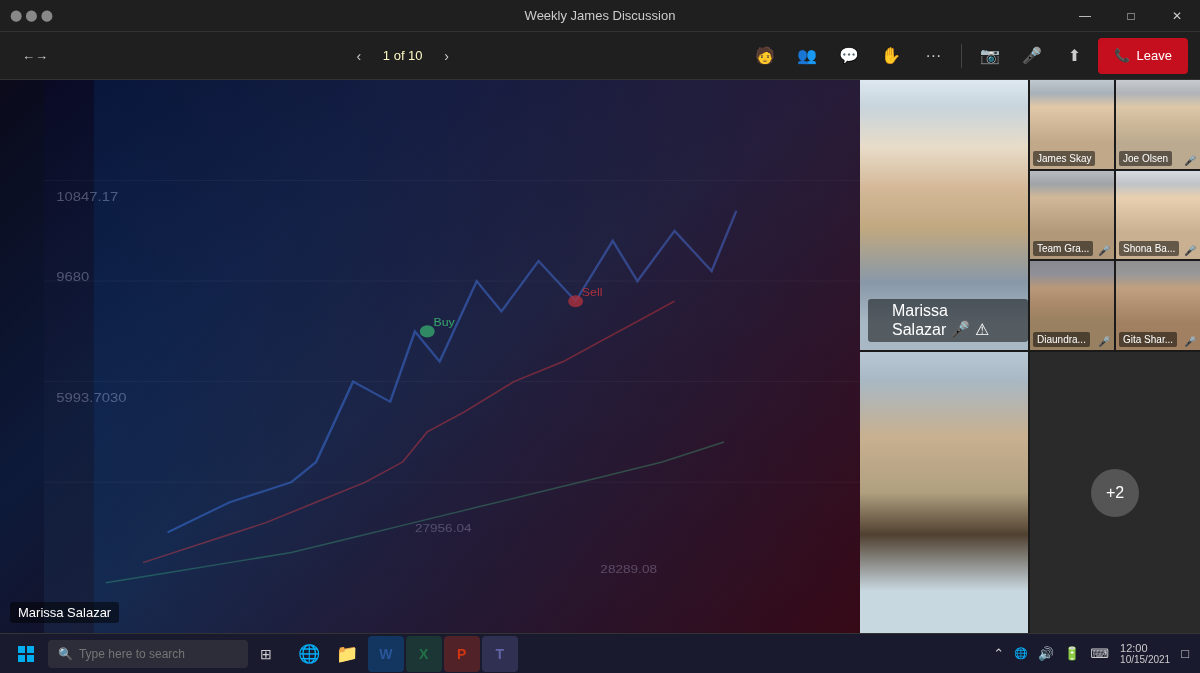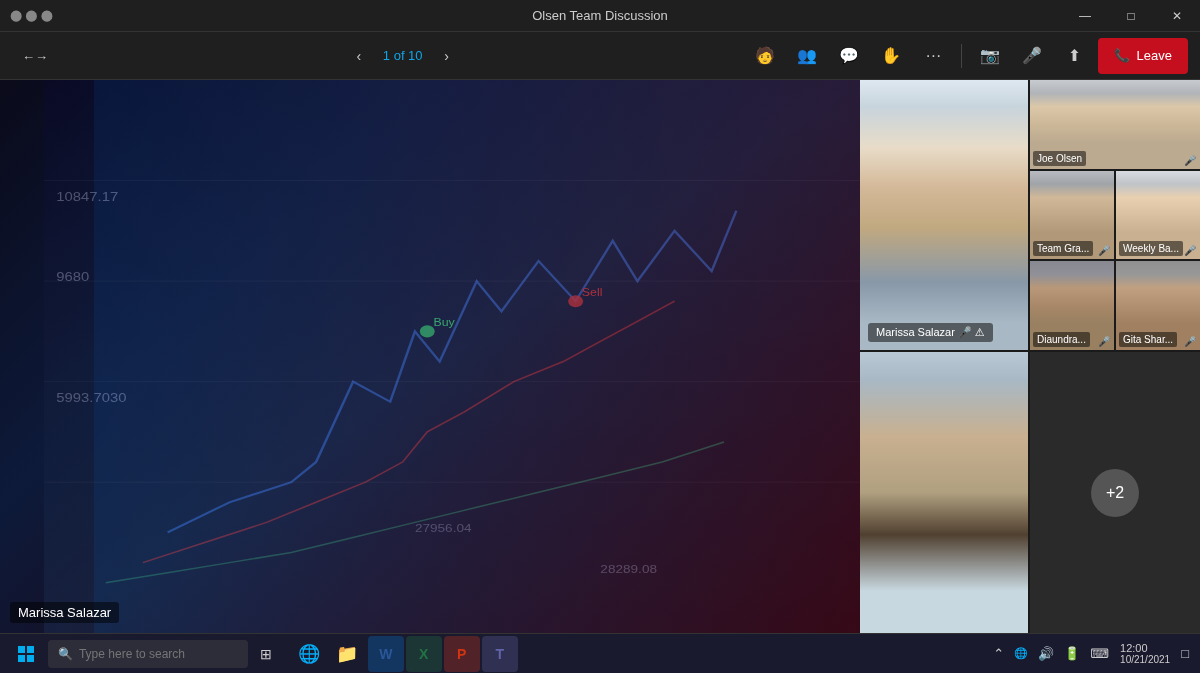--- a/index.html
+++ b/index.html
@@ -87,21 +87,21 @@
       border: none;
       color: #ccc;
       cursor: pointer;
       display: flex;
       align-items: center;
       justify-content: center;
       border-radius: 4px;
       font-size: 14px;
     }
     .page-indicator {
-      color: #0ea5e9;
+      color: #fef9c3;
       font-size: 13px;
       padding: 0 4px;
     }
     .toolbar-right {
       display: flex;
       align-items: center;
       gap: 6px;
       margin-left: auto;
     }
     .toolbar-icon-btn {
@@ -377,23 +377,23 @@
       position: absolute;
       top: 0; left: 0; right: 0; bottom: 0;
       background: linear-gradient(180deg, #d0e8f0 0%, #b8d0e8 20%, #e8d0b0 35%, #d8c0a0 55%, #c0b898 75%, #c8d8e0 90%);
     }
 
     .main-speaker-label {
       position: absolute;
       bottom: 8px;
       left: 8px;
       color: white;
-      font-size: 11px;
+      font-size: 16px;
       background: rgba(0,0,0,0.5);
-      padding: 3px 8px;
+      padding: 3px 24px;
       border-radius: 3px;
       margin-top: 44px;
     }
 
     .participant-row {
       display: flex;
       gap: 2px;
     }
     .p-cell {
       flex: 1;
@@ -417,21 +417,21 @@
       right: 3px;
       color: white;
       font-size: 10px;
     }
   </style>
 </head>
 <body>
 
 <div id="title-bar">
   <span class="app-label" style="font-size:11px;color:#888;">⬤ ⬤ ⬤</span>
-  <span class="title-text">Olsen Team Discussion</span>
+  <span class="title-text">Weekly James Discussion</span>
   <div class="window-controls">
     <span>—</span>
     <span>□</span>
     <span class="close-btn">✕</span>
   </div>
 </div>
 
 <div id="toolbar">
   <button class="toolbar-btn">
     <span>←→</span>
@@ -529,36 +529,40 @@
         <div style="position:absolute;top:0;left:0;right:0;bottom:0;background:linear-gradient(180deg, #dde8f0 0%, #c8d4dc 10%, #e8dcc8 25%, #d4b898 40%, #c0a880 55%, #8898a8 75%, #a8b8c4 90%);"></div>
         <div class="main-speaker-label">
           <span>Marissa Salazar</span>
           <span> 🎤 ⚠</span>
         </div>
       </div>
 
       <div id="side-participants">
 
         <div class="participant-row" style="flex:1;display:flex;gap:2px;">
+          <div class="p-cell" style="background:linear-gradient(180deg,#cccccc 0%,#bbbbbb 20%,#ddc0a0 35%,#c8a888 55%);">
+            <div style="position:absolute;top:0;left:0;right:0;bottom:0;background:linear-gradient(180deg,#c0c8d0 0%,#a8b0b8 15%,#e0c8a8 30%,#d0b898 50%,#c0a888 70%);"></div>
+            <span class="p-cell-name">James Skay</span>
+          </div>
           <div class="p-cell" style="background:#a16207;">
             <div style="position:absolute;top:0;left:0;right:0;bottom:0;background:linear-gradient(180deg,#c8ccd0 0%,#b0b4b8 15%,#dcc8a8 30%,#ccb898 50%,#bcaa90 70%);"></div>
             <span class="p-cell-name">Joe Olsen</span>
             <span class="p-cell-mute">🎤</span>
           </div>
         </div>
 
         <div class="participant-row" style="flex:1;display:flex;gap:2px;">
           <div class="p-cell">
             <div style="position:absolute;top:0;left:0;right:0;bottom:0;background:linear-gradient(180deg,#b8bcc0 0%,#a0a4a8 15%,#d0b898 30%,#c0a888 50%,#b09878 70%);"></div>
             <span class="p-cell-name">Team Gra...</span>
             <span class="p-cell-mute">🎤</span>
           </div>
           <div class="p-cell">
             <div style="position:absolute;top:0;left:0;right:0;bottom:0;background:linear-gradient(180deg,#d8dce0 0%,#c0c4c8 15%,#e8d0b0 30%,#d8c0a0 50%,#c8b090 70%);"></div>
-            <span class="p-cell-name">Weekly Ba...</span>
+            <span class="p-cell-name">Shona Ba...</span>
             <span class="p-cell-mute">🎤</span>
           </div>
         </div>
 
         <div class="participant-row" style="flex:1;display:flex;gap:2px;">
           <div class="p-cell">
             <div style="position:absolute;top:0;left:0;right:0;bottom:0;background:linear-gradient(180deg,#888890 0%,#909098 15%,#b89878 30%,#a88868 50%,#988060 70%);"></div>
             <span class="p-cell-name">Diaundra...</span>
             <span class="p-cell-mute">🎤</span>
           </div>
@@ -629,17 +633,17 @@
   </div>
 
   <div class="taskbar-system">
     <span class="sys-icon">⌃</span>
     <span class="sys-icon" style="font-size:11px;">🌐</span>
     <span class="sys-icon">🔊</span>
     <span class="sys-icon">🔋</span>
     <span class="sys-icon">⌨</span>
     <div class="taskbar-clock">
       <div>12:00</div>
-      <div style="font-size:10px;">10/21/2021</div>
+      <div style="font-size:10px;">10/15/2021</div>
     </div>
     <span class="sys-icon">□</span>
   </div>
 </div>
 
 </body></html>

